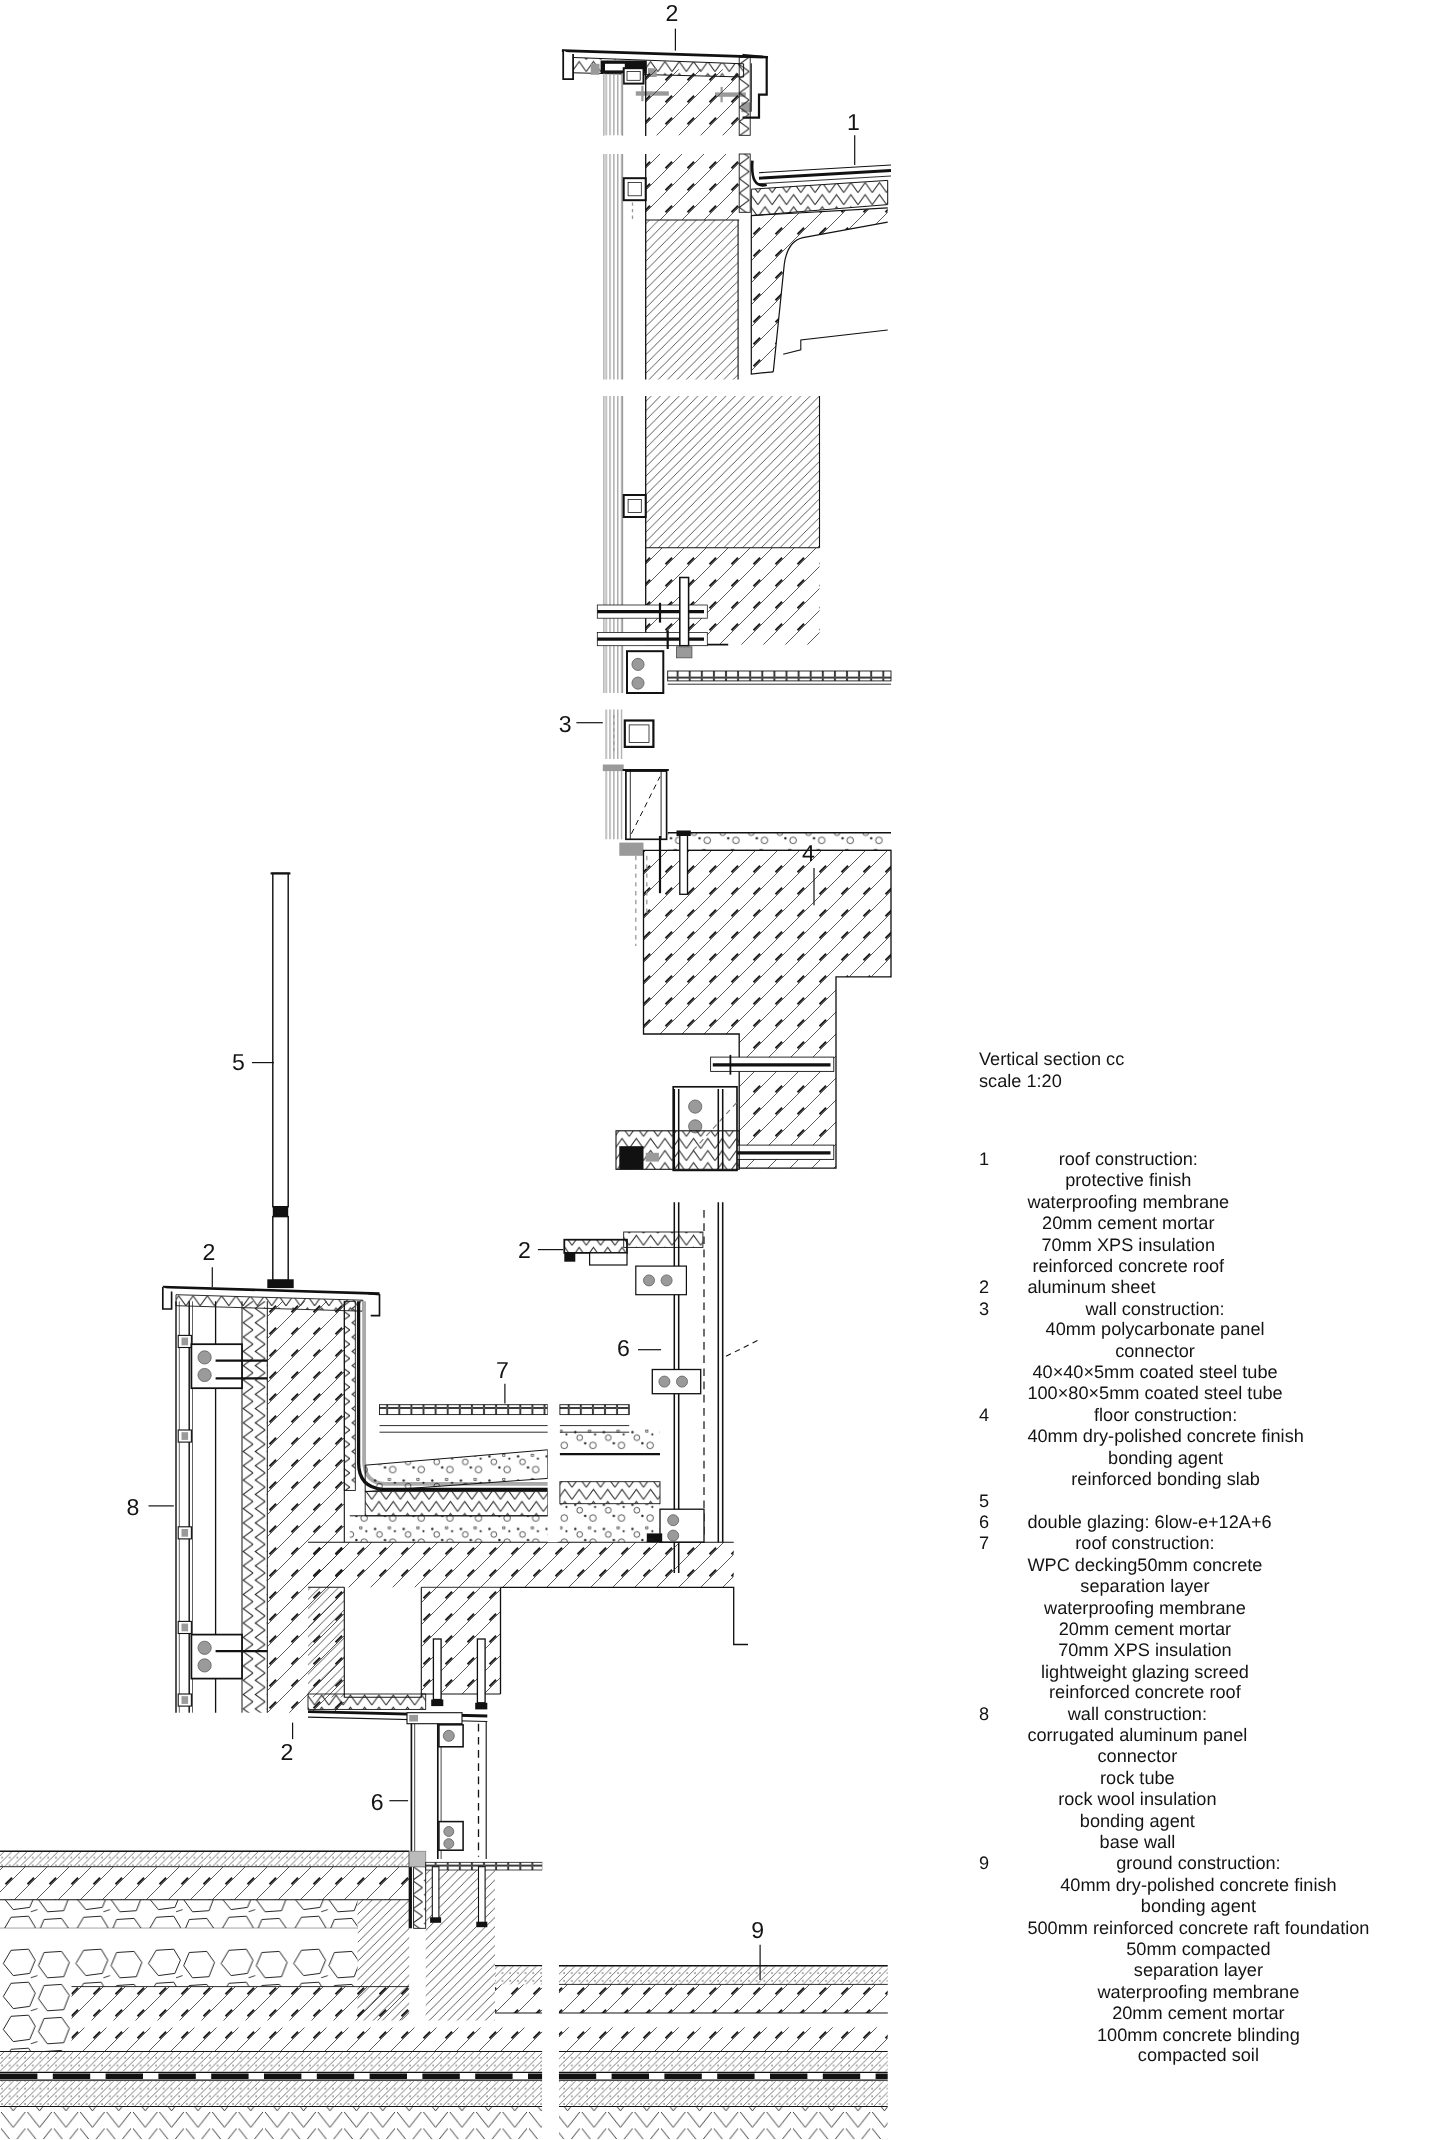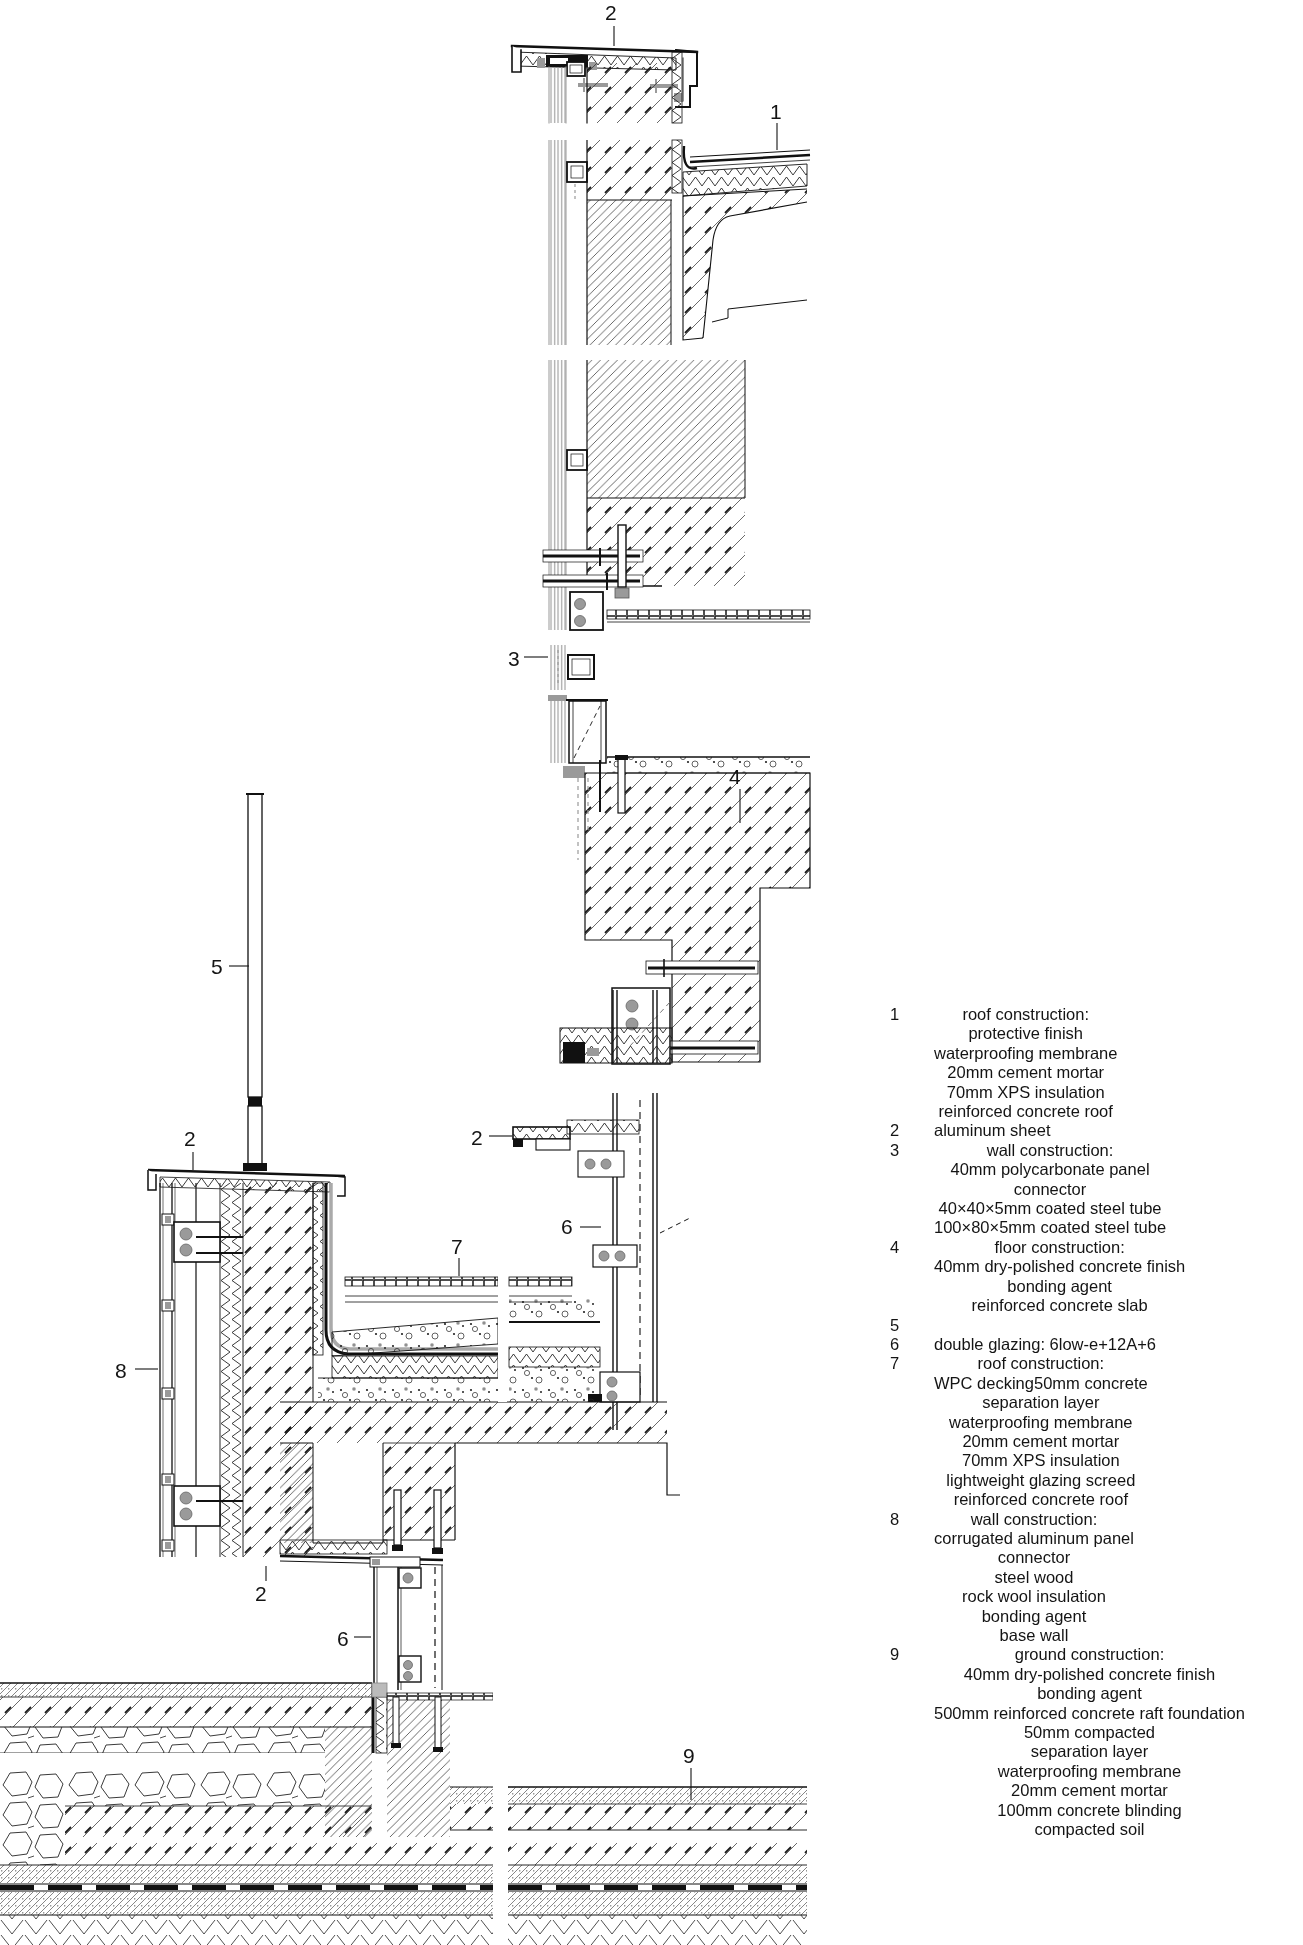--- a/index.html
+++ b/index.html
@@ -408,20 +408,24 @@
 <div class="callout" style="left:184px;top:1128px">2</div>
 <div class="callout" style="left:471px;top:1127px">2</div>
 <div class="callout" style="left:561px;top:1216px">6</div>
 <div class="callout" style="left:451px;top:1236px">7</div>
 <div class="callout" style="left:115px;top:1360px">8</div>
 <div class="callout" style="left:255px;top:1583px">2</div>
 <div class="callout" style="left:337px;top:1628px">6</div>
 <div class="callout" style="left:683px;top:1745px">9</div>
 
 <div class="legend">
+  <div class="title">
+    <div>Vertical section cc</div>
+    <div>scale 1:20</div>
+  </div>
   <div class="items">
     <div class="item">
       <div class="num">1</div>
       <div class="lines">
         <div>roof construction:</div>
         <div>protective finish</div>
         <div>waterproofing membrane</div>
         <div>20mm cement mortar</div>
         <div>70mm XPS insulation</div>
         <div>reinforced concrete roof</div>
@@ -442,21 +446,21 @@
         <div>40×40×5mm coated steel tube</div>
         <div>100×80×5mm coated steel tube</div>
       </div>
     </div>
     <div class="item">
       <div class="num">4</div>
       <div class="lines">
         <div>floor construction:</div>
         <div>40mm dry-polished concrete finish</div>
         <div>bonding agent</div>
-        <div>reinforced concrete slab</div>
+        <div>reinforced bonding slab</div>
       </div>
     </div>
     <div class="item">
       <div class="num">5</div>
     </div>
     <div class="item">
       <div class="num">6</div>
       <div class="lines">
         <div>double glazing: 6low-e+12A+6</div>
       </div>
@@ -473,21 +477,21 @@
         <div>lightweight glazing screed</div>
         <div>reinforced concrete roof</div>
       </div>
     </div>
     <div class="item">
       <div class="num">8</div>
       <div class="lines">
         <div>wall construction:</div>
         <div>corrugated aluminum panel</div>
         <div>connector</div>
-        <div>steel wood</div>
+        <div>rock tube</div>
         <div>rock wool insulation</div>
         <div>bonding agent</div>
         <div>base wall</div>
       </div>
     </div>
     <div class="item">
       <div class="num">9</div>
       <div class="lines">
         <div>ground construction:</div>
         <div>40mm dry-polished concrete finish</div>

